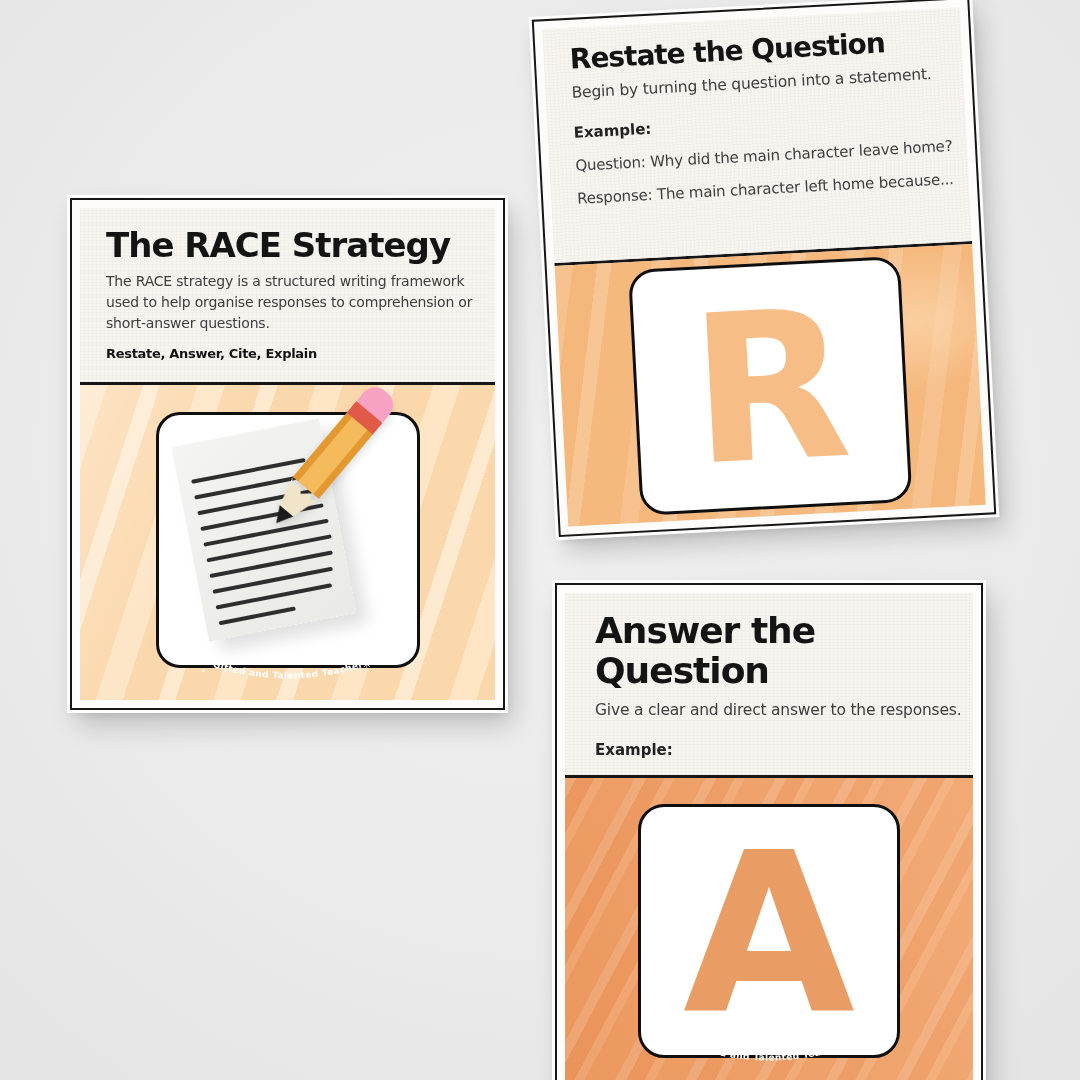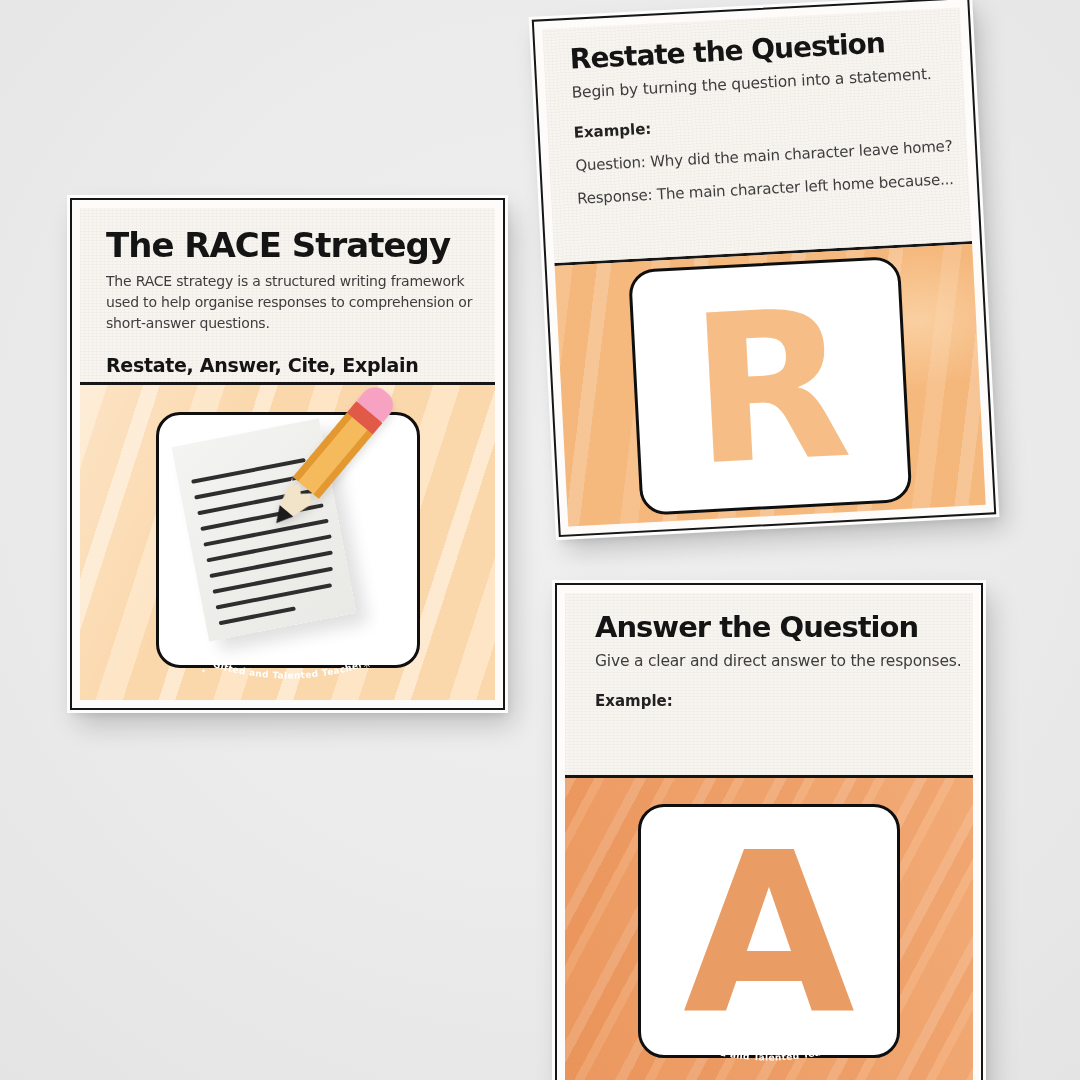--- a/index.html
+++ b/index.html
@@ -45,25 +45,25 @@
   .answer-bottom{
     background-color:#ED9D64;
     background-image:
       linear-gradient(250deg, rgba(255,205,163,0.28), rgba(224,123,64,0.16)),
       repeating-linear-gradient(118deg, rgba(255,255,255,0.16) 0 10px, rgba(229,133,76,0.20) 10px 26px, rgba(255,216,180,0.24) 26px 35px, rgba(237,157,100,0) 35px 62px);
   }
 
   .title{margin:0;font-weight:bold;color:#141414;letter-spacing:-1px;line-height:1.12;}
   .card-race    .title{font-size:34px;}
   .card-restate .title{font-size:28px;}
-  .card-answer  .title{font-size:29px;}
+  .card-answer  .title{font-size:36px;}
 
   .body-text{margin:7px 9px 0 0;font-size:14px;line-height:1.5;color:#3D3D3D;letter-spacing:-0.2px;}
   .subtitle{margin:9px 0 0 0;font-size:15.5px;color:#3D3D3D;white-space:nowrap;letter-spacing:-0.2px;}
-  .acronym{margin:20px 0 0 0;font-size:19px;font-weight:bold;color:#141414;white-space:nowrap;letter-spacing:-0.3px;}
+  .acronym{margin:12px 0 0 0;font-size:13px;font-weight:bold;color:#141414;white-space:nowrap;letter-spacing:-0.3px;}
   .example-label{margin:22px 0 0 0;font-size:15px;font-weight:bold;color:#222;}
   .example-line{margin:15px 0 0 0;font-size:15px;color:#3D3D3D;white-space:nowrap;letter-spacing:-0.2px;}
 
   .letter-box{
     position:absolute;left:50%;transform:translateX(-50%);
     background:#FFFFFF;border:3px solid #0F0F0F;border-radius:26px;
     display:flex;align-items:center;justify-content:center;
   }
   .card-restate .letter-box{top:8px;width:266px;height:240px;}
   .card-answer  .letter-box{top:26px;width:256px;height:248px;}

